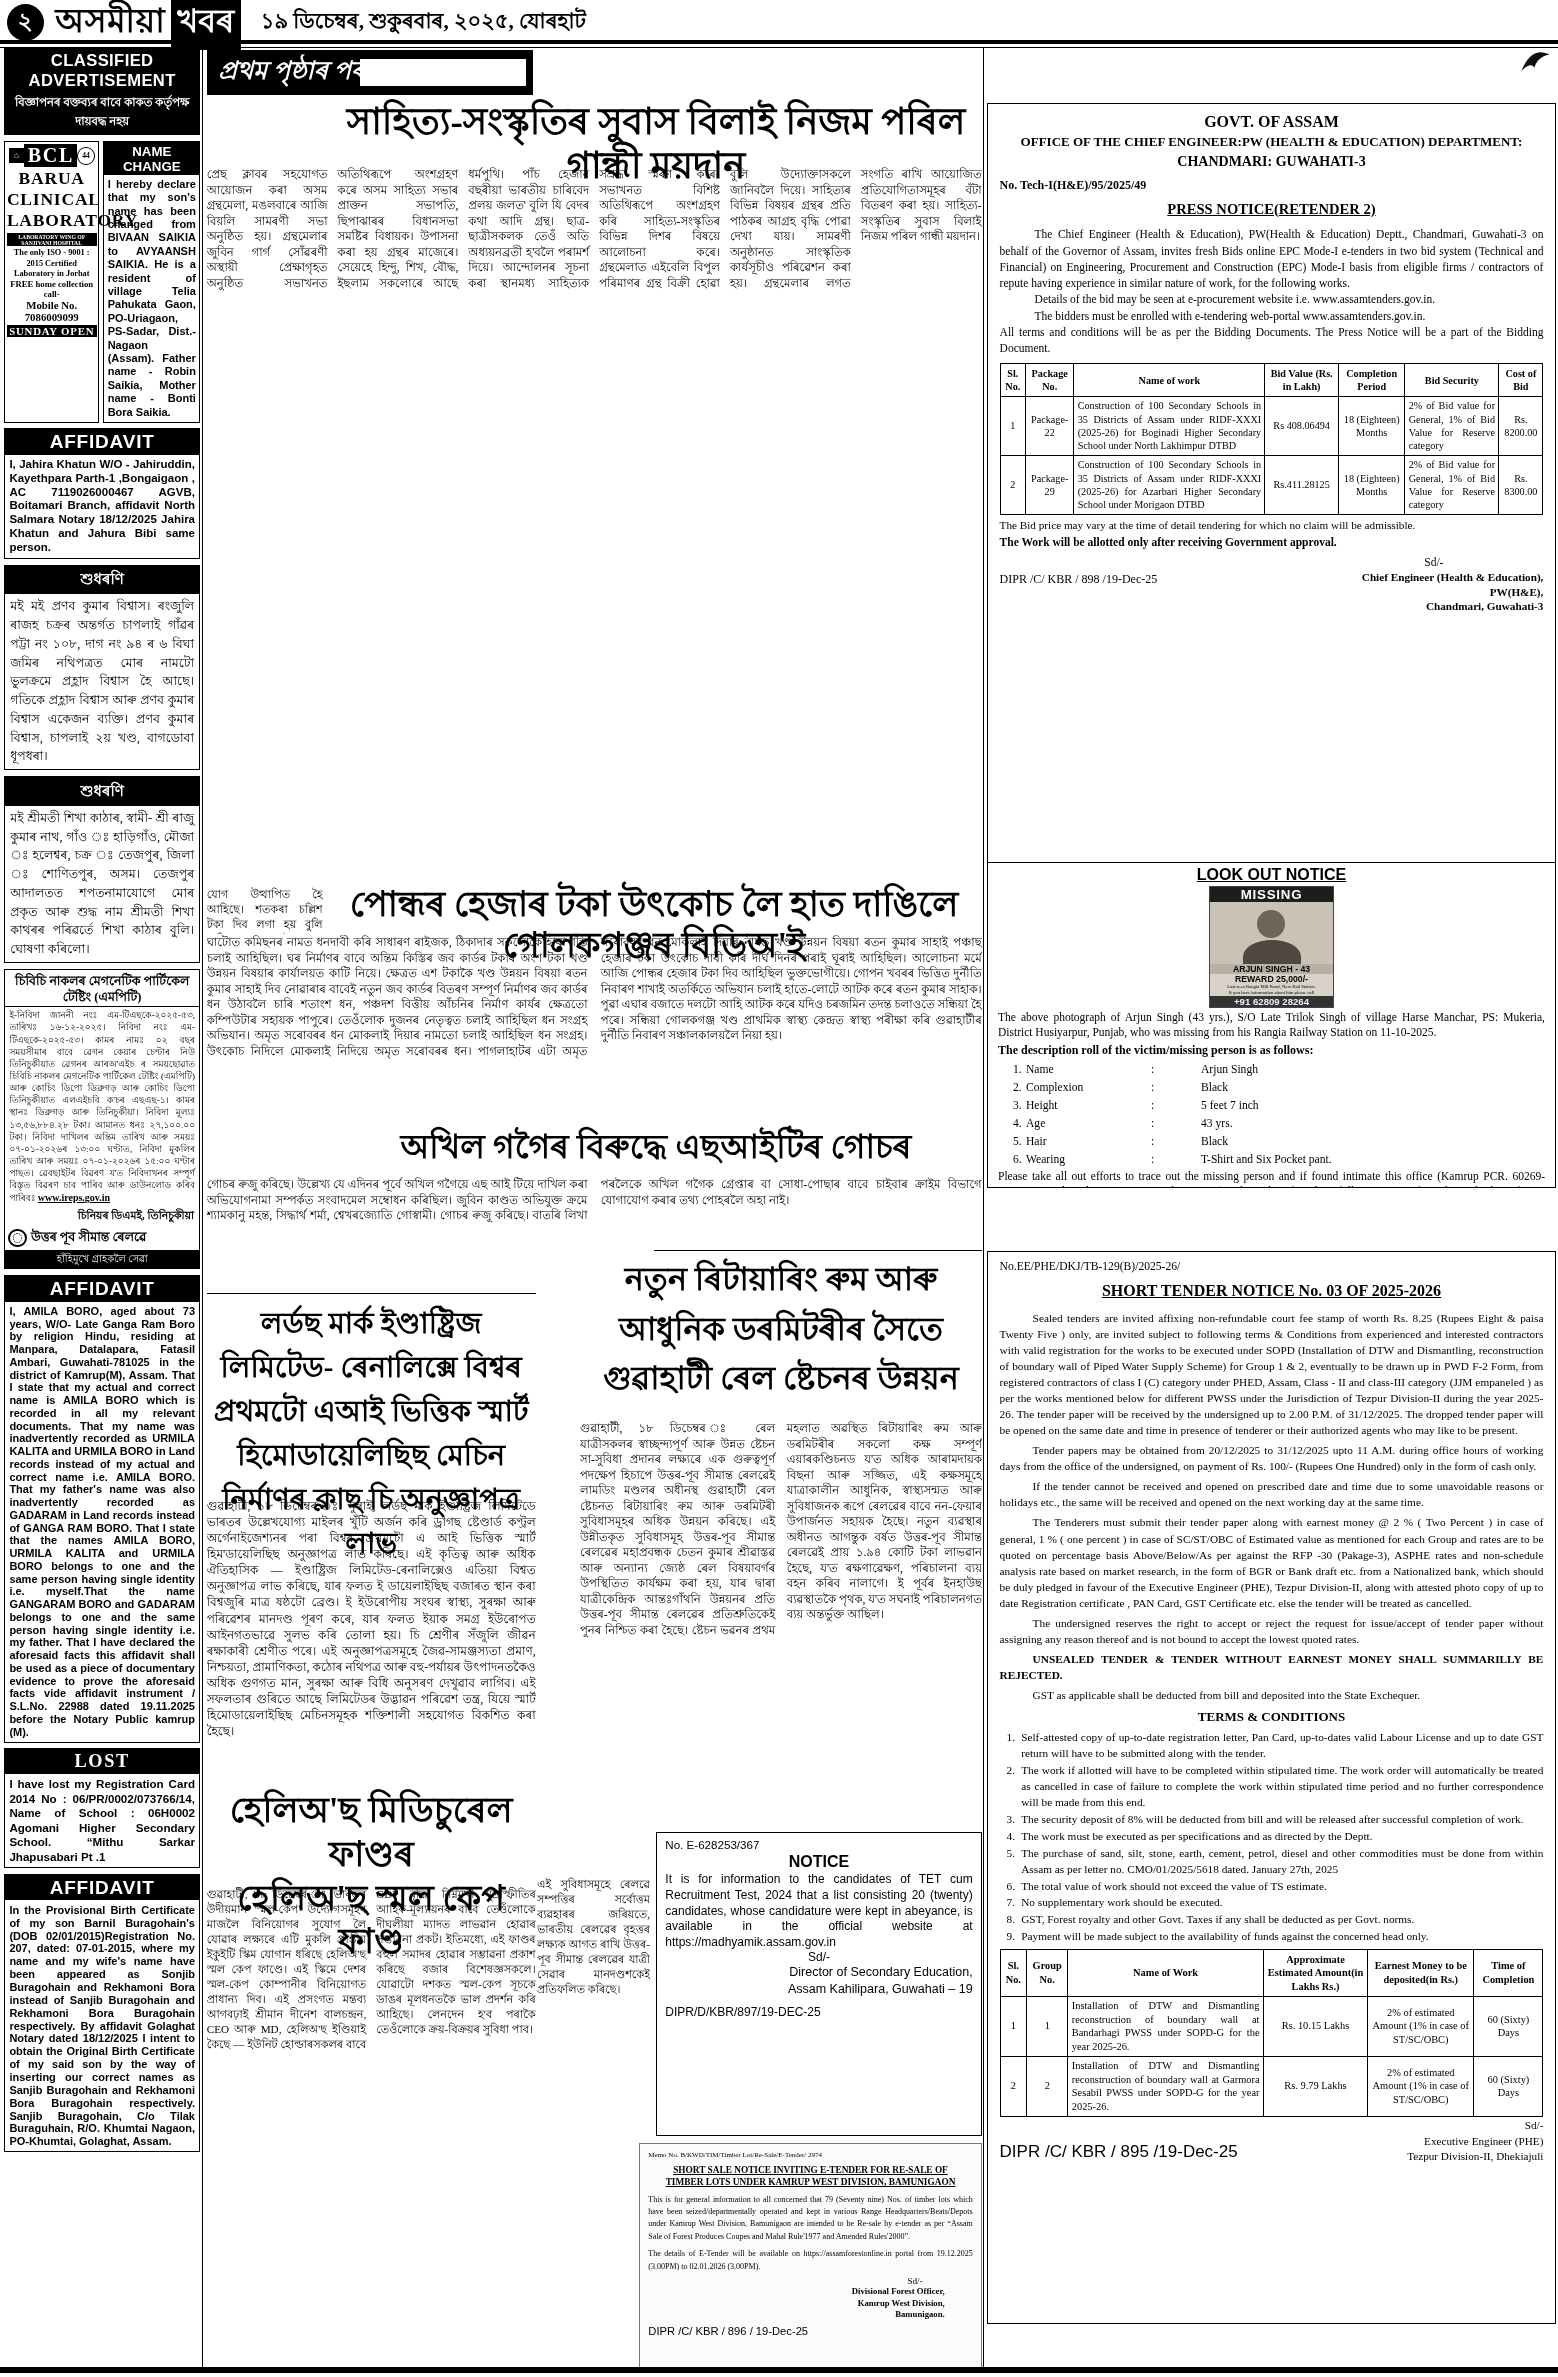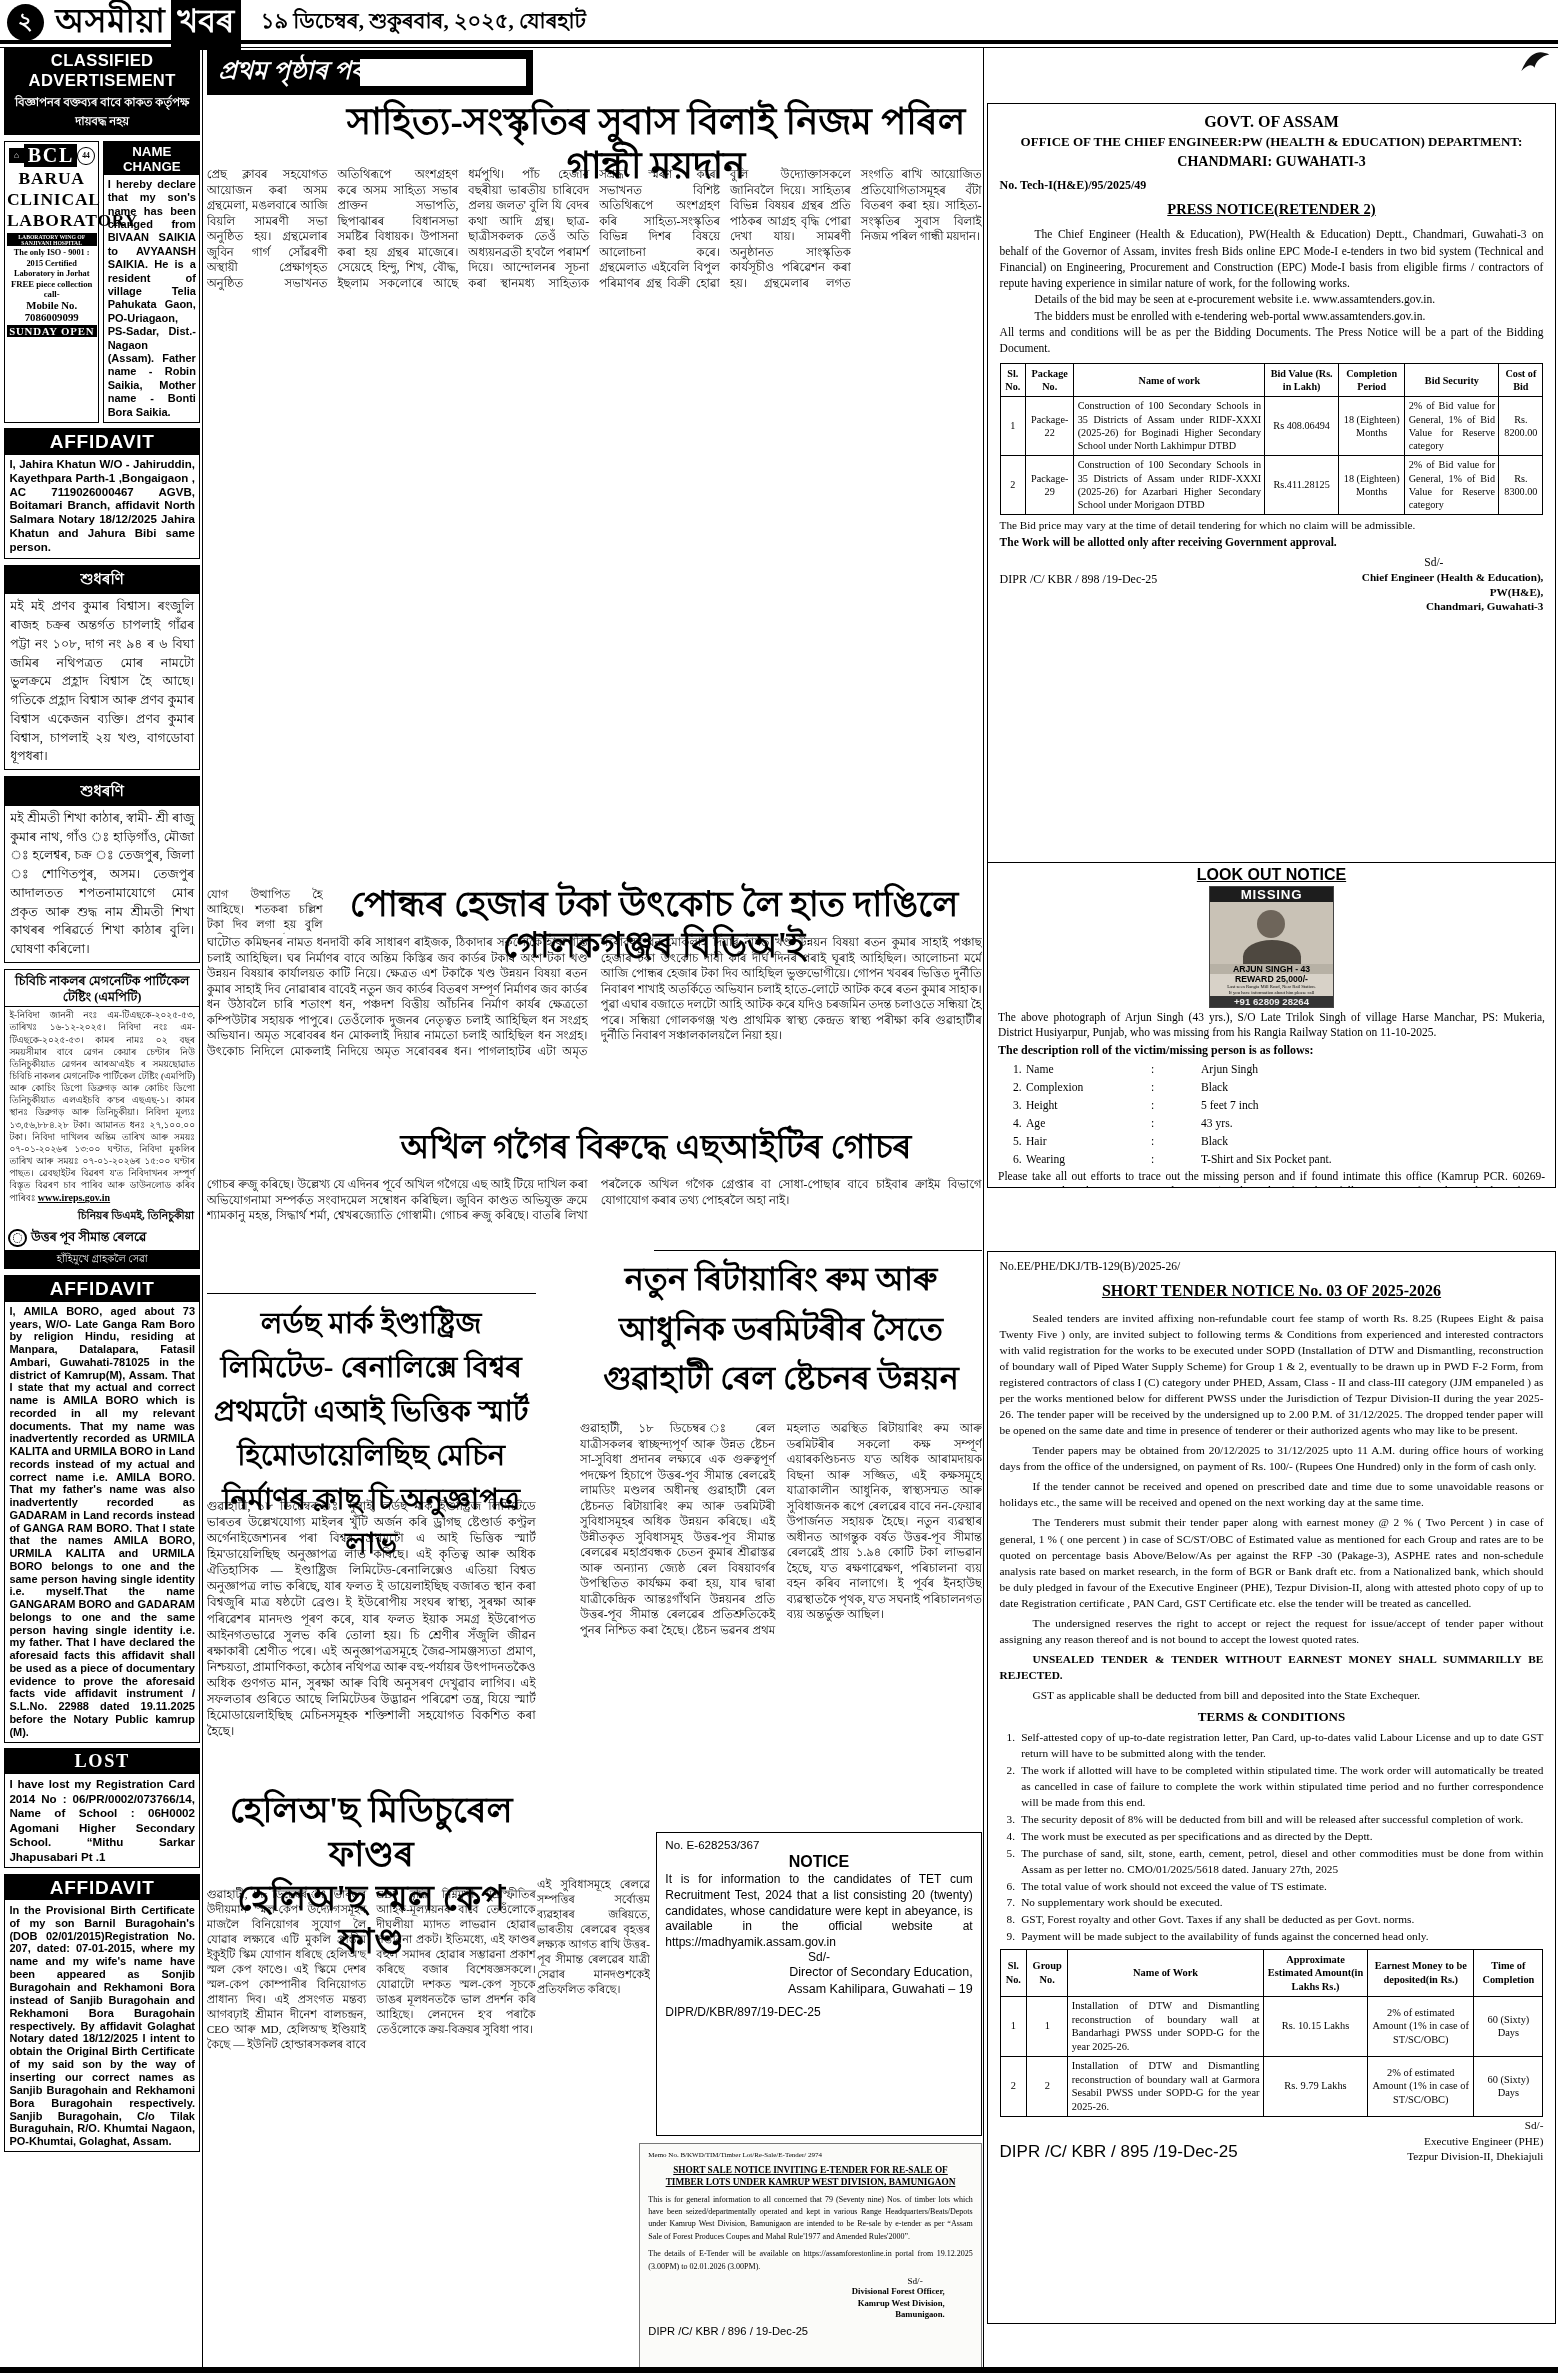--- a/index.html
+++ b/index.html
@@ -206,21 +206,21 @@
         <div class="logorow">
           <span class="house">⌂</span>
           <span class="bclname">BCL</span>
           <span class="badge">44</span>
         </div>
         <div class="big">BARUA</div>
         <div class="big">CLINICAL</div>
         <div class="big">LABORATORY</div>
         <div class="wing">LABORATORY WING OF SANJIVANI HOSPITAL</div>
         <div class="iso">The only ISO - 9001 : 2015 Certified Laboratory in Jorhat</div>
-        <div class="free">FREE piece collection call-</div>
+        <div class="free">FREE home collection call-</div>
         <div class="mob">Mobile No. 7086009099</div>
         <div class="sun">SUNDAY OPEN</div>
       </div>
       <div class="ncbox">
         <div class="invhead">NAME CHANGE</div>
         <div class="bd just">I hereby declare that my son's name has been changed from BIVAAN SAIKIA to AVYAANSH SAIKIA. He is a resident of village Telia Pahukata Gaon, PO-Uriagaon, PS-Sadar, Dist.-Nagaon (Assam). Father name - Robin Saikia, Mother name - Bonti Bora Saikia.</div>
       </div>
     </div>
 
     <div class="bx affbox">

